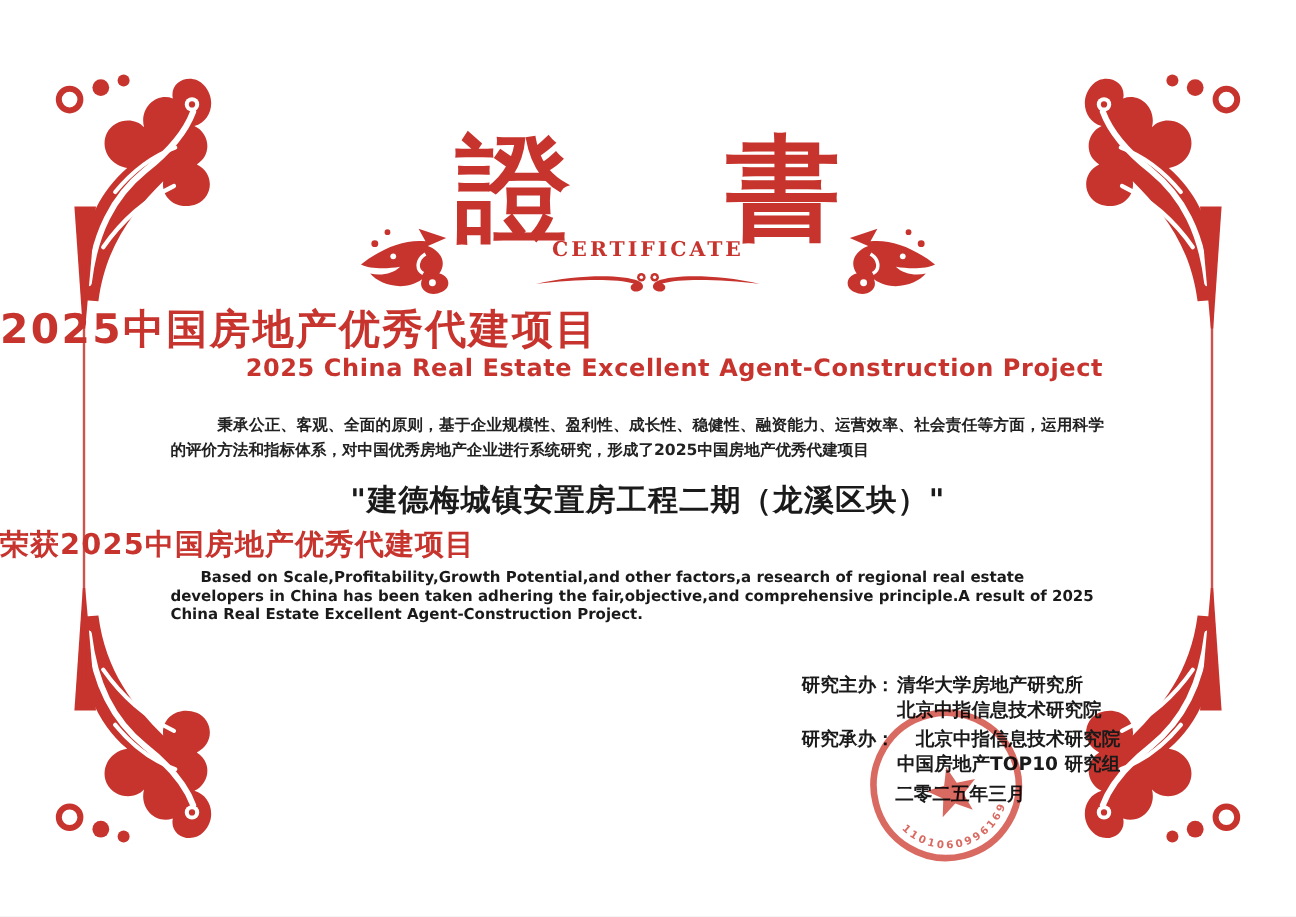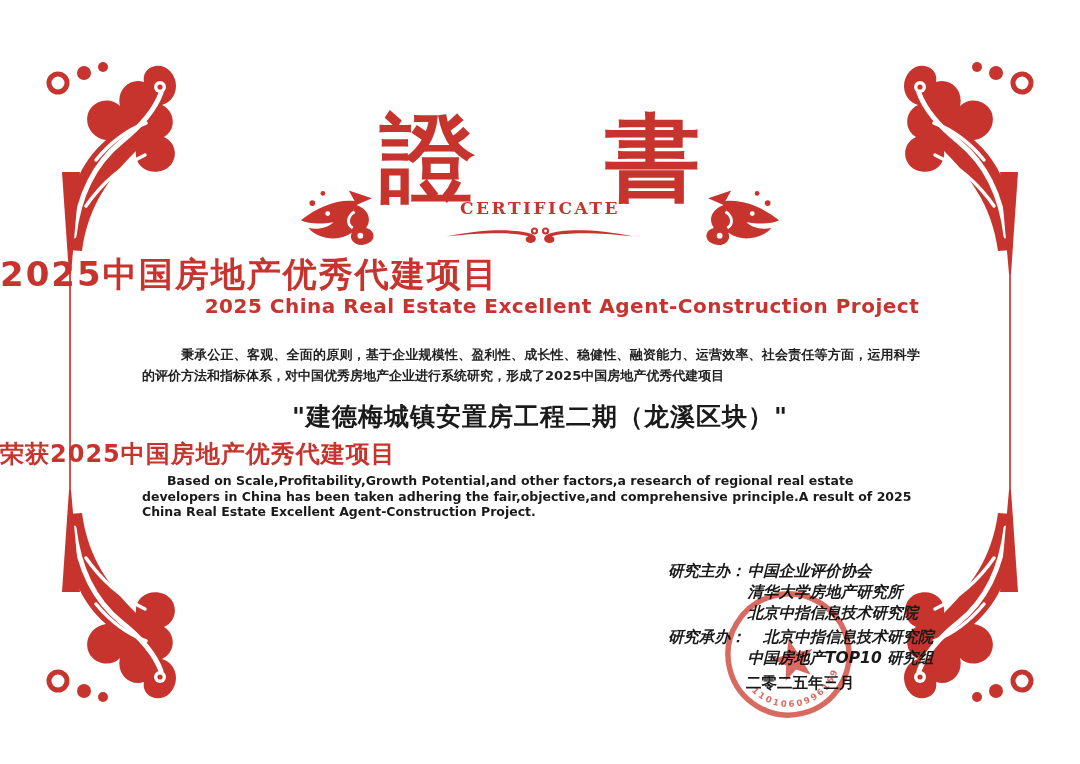--- a/index.html
+++ b/index.html
@@ -55,21 +55,21 @@
     position:absolute;top:438px;left:0;right:0;text-align:left;
     font-size:24px;font-weight:bold;letter-spacing:1px;color:#C7342E;
   }
   .intro-en{
     position:absolute;top:473px;left:142px;width:782px;
     font-size:12.5px;line-height:15.5px;font-weight:bold;
     text-indent:2em;color:#1a1a1a;
   }
   
   .org-block{position:absolute;left:668px;top:561px;font-size:15.5px;font-weight:bold;line-height:21px;color:#1a1a1a;z-index:2;}
-  .org-row{display:flex;font-style:italic;}
+  .org-row{display:flex;}
   .org-row + .org-row{margin-top:3px;text-align:right;}
   .org-label{white-space:nowrap;margin-right:2px;}
   .org-lines div{white-space:nowrap;}
   .org-date{margin-left:78px;margin-top:4px;white-space:nowrap;}
   
   .seal{position:absolute;left:706px;top:572px;width:165px;height:165px;z-index:3;
         mix-blend-mode:multiply;opacity:.82;}
   .hidden-defs{position:absolute;width:0;height:0;overflow:hidden;}
 </style>
 </head>
@@ -150,21 +150,20 @@
 
   <div class="project-name">"建德梅城镇安置房工程二期（龙溪区块）"</div>
   <div class="award-line">荣获2025中国房地产优秀代建项目</div>
 
   <div class="intro-en">Based on Scale,Profitability,Growth Potential,and other factors,a research of regional real estate developers in China has been taken adhering the fair,objective,and comprehensive principle.A result of 2025 China Real Estate Excellent Agent-Construction Project.</div>
 
   <div class="org-block">
     <div class="org-row">
       <div class="org-label">研究主办：</div>
       <div class="org-lines">
-        <div>中国企业评价协会</div>
         <div>清华大学房地产研究所</div>
         <div>北京中指信息技术研究院</div>
       </div>
     </div>
     <div class="org-row">
       <div class="org-label">研究承办：</div>
       <div class="org-lines">
         <div>北京中指信息技术研究院</div>
         <div>中国房地产TOP10 研究组</div>
       </div>

